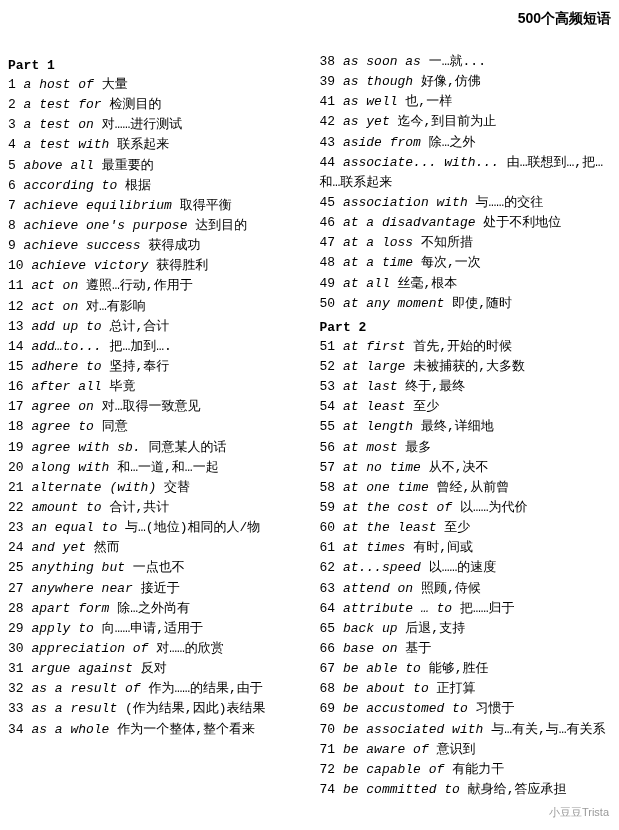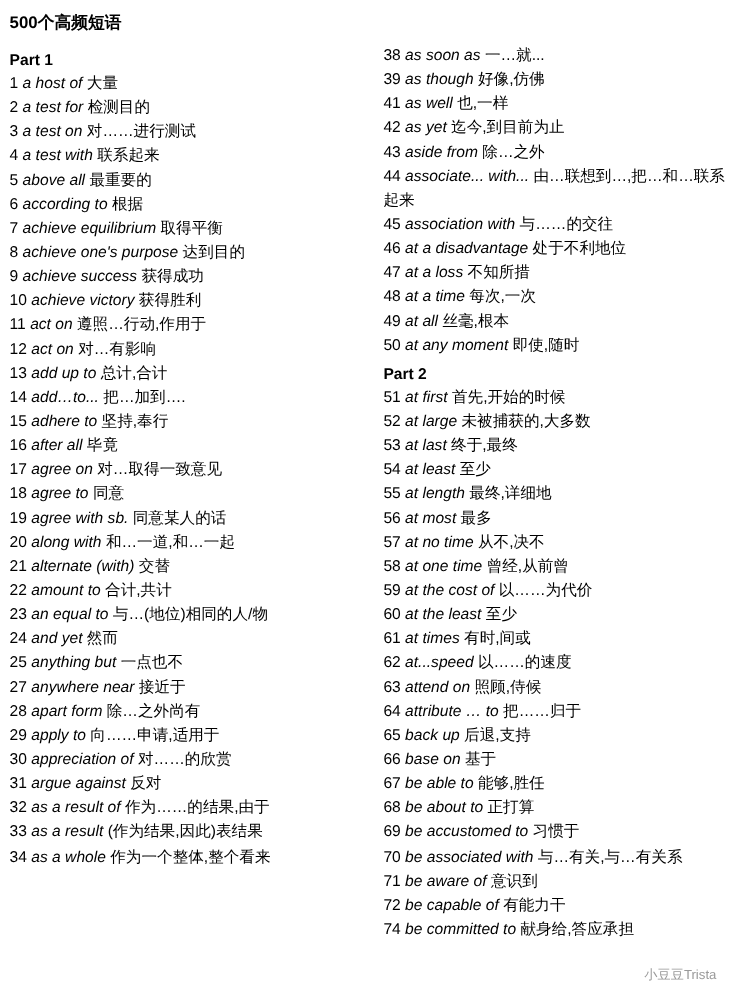--- a/index.html
+++ b/index.html
@@ -13,26 +13,28 @@
       background: #ffffff;
       font-family: Arial, "Microsoft YaHei", "SimSun", sans-serif;
       font-size: 13px;
       color: #000000;
       padding: 10px 8px;
       position: relative;
     }
     .title {
       font-size: 14px;
       font-weight: bold;
-      margin-bottom: 8px;
+      margin-bottom: 24px;
       color: #000;
+      text-align: right;
     }
     .content-wrapper {
       display: flex;
       gap: 0;
+      font-family: Liberation Mono, monospace;
     }
     .column {
       flex: 1;
       padding-right: 4px;
     }
     .column-right {
       flex: 1;
       padding-left: 4px;
       border-left: none;
       margin-left: 12px;
@@ -53,21 +55,21 @@
     .item-en {
       color: #000;
       font-style: italic;
     }
     .item-zh {
       color: #000;
     }
     .watermark {
       position: fixed;
       bottom: 10px;
-      right: 22px;
+      right: 10px;
       font-size: 11px;
       color: #999;
     }
   </style>
 </head>
 <body>
 
 <div class="title">500个高频短语</div>
 
 <div class="content-wrapper">

